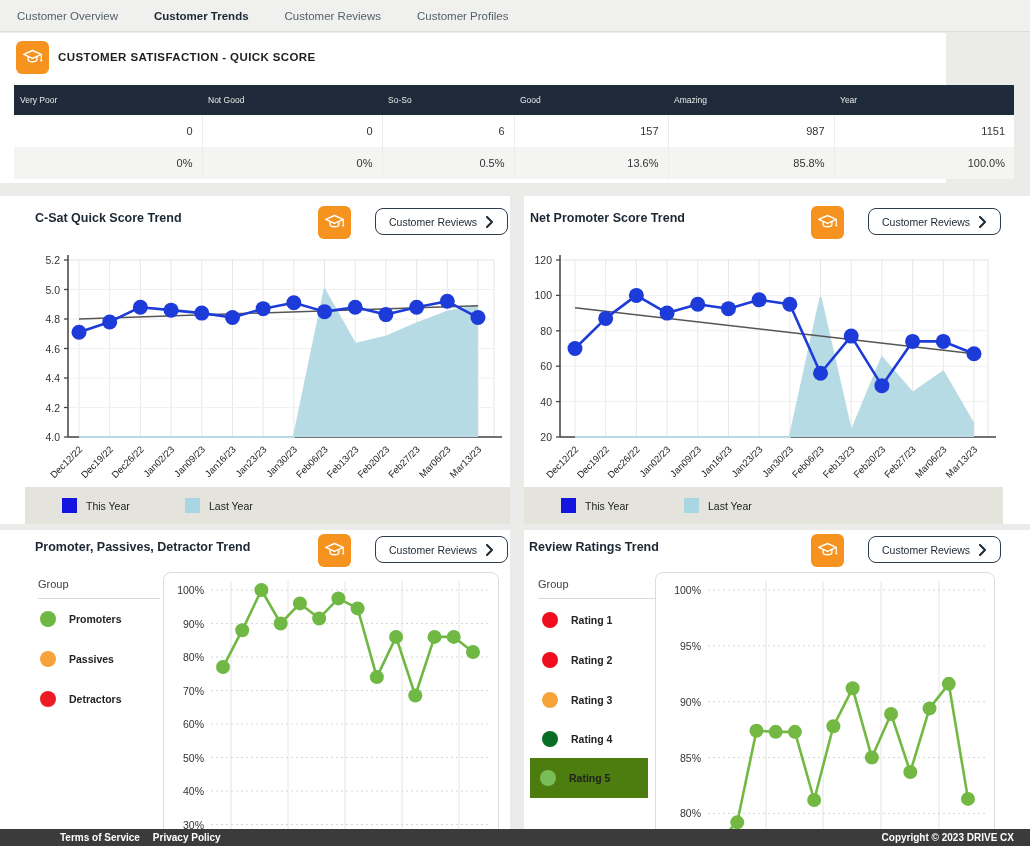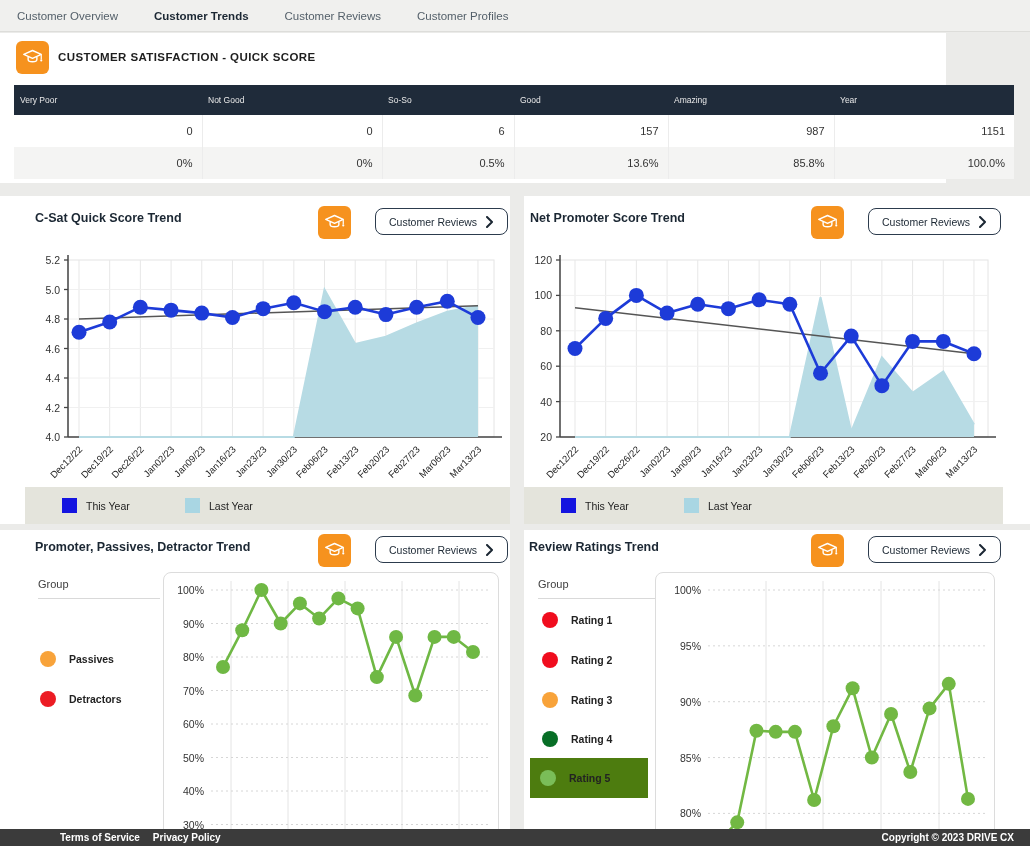--- a/index.html
+++ b/index.html
@@ -326,20 +326,24 @@
   <button class="crbtn" style="left:375px;top:6px">
     <span>Customer Reviews</span>
     <svg width="8" height="12" viewBox="0 0 8 12">
       <polyline points="1,1 6,6 1,11" fill="none" stroke="#1b2733" stroke-width="2" stroke-linecap="round" stroke-linejoin="round"></polyline>
     </svg>
   </button>
 
   <div class="grouplabel" style="left:38px;top:48px">Group</div>
   <div class="groupline" style="left:38px;top:68px;width:122px"></div>
 
+  <div class="gitem" style="left:30px;top:69px">
+    <span class="gdot" style="background: rgb(111, 184, 68);"></span>
+    <span class="glabel">Promoters</span>
+  </div>
   <div class="gitem" style="left:30px;top:109px">
     <span class="gdot" style="background: rgb(248, 163, 58);"></span>
     <span class="glabel">Passives</span>
   </div>
   <div class="gitem" style="left:30px;top:149px">
     <span class="gdot" style="background: rgb(236, 28, 36);"></span>
     <span class="glabel">Detractors</span>
   </div>
 
   <div class="card" style="left:163px;top:42px;width:334px;height:300px">

